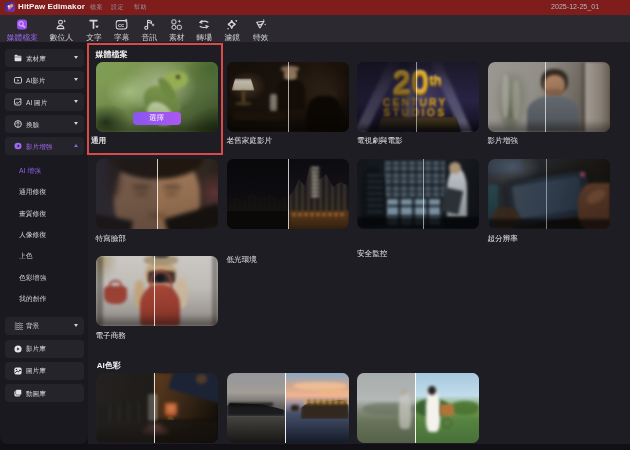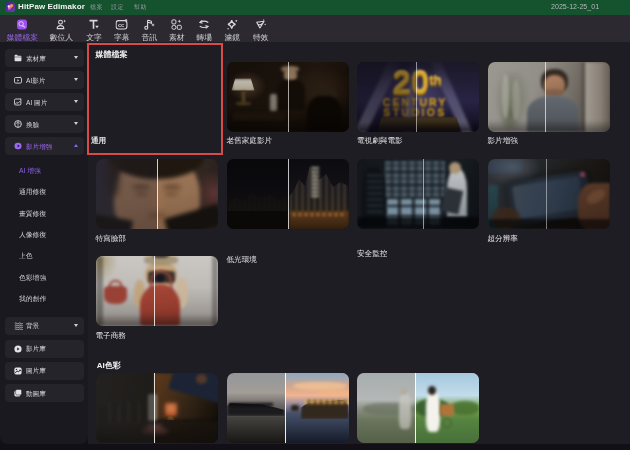--- a/index.html
+++ b/index.html
@@ -1,21 +1,21 @@
 <!DOCTYPE html>
 <html><head>
 <meta charset="utf-8">
 <style>
   * { margin:0; padding:0; box-sizing:border-box; }
   html,body { width:630px; height:450px; overflow:hidden; }
   body { position:relative; background:#131118; font-family:"Liberation Sans",sans-serif; }
   .abs { position:absolute; }
 
   
-  #titlebar { position:absolute; left:0; top:0; width:630px; height:15px; background:#14532d; }
+  #titlebar { position:absolute; left:0; top:0; width:630px; height:15px; background:#7f1d1d; }
   #logo { position:absolute; left:5px; top:2px; width:10px; height:10px; border-radius:3px;
           background:linear-gradient(135deg,#34288a 0%,#55309e 55%,#7a3cb8 100%); }
   
   #apptitle { position:absolute; left:18px; top:2px; font-size:8px; font-weight:bold; color:#f2f2f4; letter-spacing:0.1px;}
   .menuitem { position:absolute; top:3px; font-size:6px; color:#96969e; letter-spacing:0.5px;}
   #projname { position:absolute; left:551px; top:3px; font-size:7px; color:#b9b9bf; letter-spacing:0.05px;}
 
   
   #toolbar { position:absolute; left:0; top:15px; width:630px; height:27px; background:#2c2a30; }
   .titem { position:absolute; top:0; height:15px; text-align:center; }
@@ -260,20 +260,37 @@
     <div class="subitem" style="top: 166.6px;">畫質修復</div>
     <div class="subitem" style="top: 188px;">人像修復</div>
     <div class="subitem" style="top: 209.4px;">上色</div>
     <div class="subitem" style="top: 230.8px;">色彩增強</div>
     <div class="subitem" style="top: 252.2px;">我的創作</div>
   </div>
 
 <div id="content">
     <div class="sectitle" style="left:7.5px; top:7px;">媒體檔案</div>
     <div class="sectitle" style="left:8.8px; top:318px;">AI色彩</div>
+    <div class="card" style="left:7.5px; top:19.5px;">
+  <div class="abs" style="left:0;top:0;width:122px;height:70px;background:
+    radial-gradient(ellipse 36px 26px at 10px 60px, #24361a 0%, rgba(0,0,0,0) 70%),
+    radial-gradient(ellipse 40px 32px at 120px 68px, #202e14 0%, rgba(0,0,0,0) 75%),
+    radial-gradient(ellipse 40px 30px at 116px 6px, #48662f 0%, rgba(0,0,0,0) 72%),
+    radial-gradient(ellipse 44px 34px at 14px 8px, #7e9c54 0%, rgba(0,0,0,0) 70%),
+    radial-gradient(ellipse 36px 28px at 34px 30px, #a2ba7e 0%, rgba(0,0,0,0) 70%),
+    radial-gradient(ellipse 50px 38px at 64px 24px, #a9b88e 0%, rgba(0,0,0,0) 75%),
+    linear-gradient(145deg, #88a258 0%, #71894a 40%, #51683a 72%, #36461f 100%);"></div>
+  <div class="abs" style="left: 46px; top: 26px; width: 40px; height: 30px; border-radius: 48%; background: linear-gradient(150deg, rgb(128, 153, 74), rgb(90, 116, 64)); transform: rotate(40deg); filter: blur(1.6px);"></div>
+  <div class="abs" style="left: 50px; top: 42px; width: 28px; height: 20px; border-radius: 48%; background: linear-gradient(150deg, rgb(194, 206, 166), rgb(138, 160, 104)); transform: rotate(40deg); filter: blur(1.6px);"></div>
+  <div class="abs" style="left: 66px; top: 10px; width: 26px; height: 17px; border-radius: 50% 50% 42% 42%; background: rgb(150, 174, 82); transform: rotate(-14deg); filter: blur(1.6px);"></div>
+  <div class="abs" style="left: 80px; top: 13px; width: 4px; height: 4px; border-radius: 50%; background: rgb(51, 46, 24); filter: blur(1.6px);"></div>
+  <div class="abs" style="left: 58px; top: 22px; width: 26px; height: 10px; border-radius: 45%; background: rgb(109, 136, 64); transform: rotate(55deg); filter: blur(1.6px);"></div>
+  <div class="abs" style="left: 0px; top: 56px; width: 122px; height: 14px; background: linear-gradient(rgba(12, 18, 6, 0), rgba(14, 18, 8, 0.42)); filter: blur(1.6px);"></div>
+  <div id="selbtn">選擇</div>
+</div>
     <div class="clabel" style="left:3px; top:94px;font-weight:bold;">通用</div>
     <div class="card" style="left:138.5px; top:19.5px;">
   <div class="abs" style="left:0;top:0;width:122px;height:70px;background:
     radial-gradient(ellipse 28px 22px at 20px 24px, #5e4433 0%, rgba(0,0,0,0) 70%),
     radial-gradient(ellipse 40px 34px at 96px 28px, #3a291c 0%, rgba(0,0,0,0) 75%),
     linear-gradient(115deg,#1a120d 0%, #201710 40%, #281b12 60%, #120b07 100%);"></div>
   <div class="abs" style="left: 57px; top: 6px; width: 13px; height: 14px; border-radius: 46%; background: rgb(178, 146, 116); filter: blur(1.6px);"></div>
   <div class="abs" style="left: 54px; top: 4px; width: 18px; height: 6px; border-radius: 40%; background: rgb(178, 146, 116); opacity: 0.9; filter: blur(1.6px);"></div>
   <div class="abs" style="left: 50px; top: 18px; width: 28px; height: 30px; border-radius: 35% 35% 0px 0px; background: rgb(23, 16, 9); filter: blur(1.6px);"></div>
   <div class="abs" style="left: 5px; top: 17px; width: 23px; height: 12px; background: linear-gradient(rgb(247, 242, 228), rgb(216, 204, 178)); clip-path: polygon(16% 0px, 84% 0px, 100% 100%, 0px 100%); box-shadow: rgba(240, 220, 170, 0.35) 0px 0px 7px; filter: blur(1.6px);"></div>

